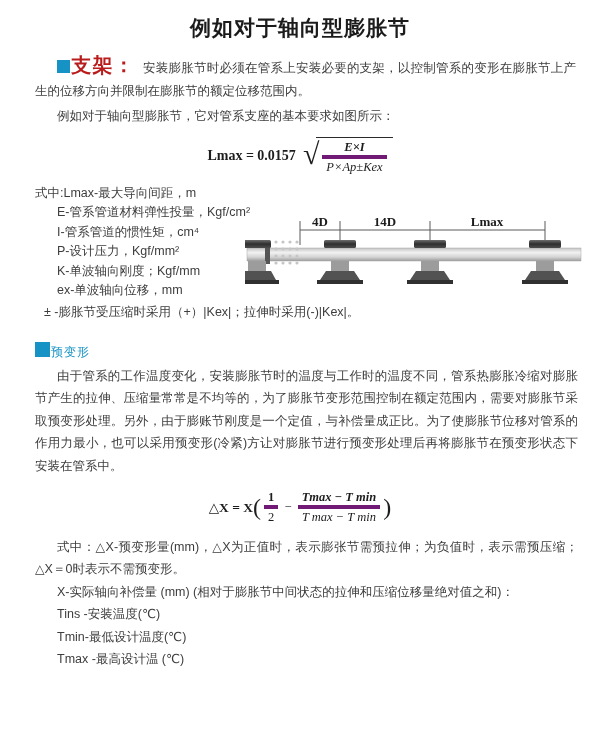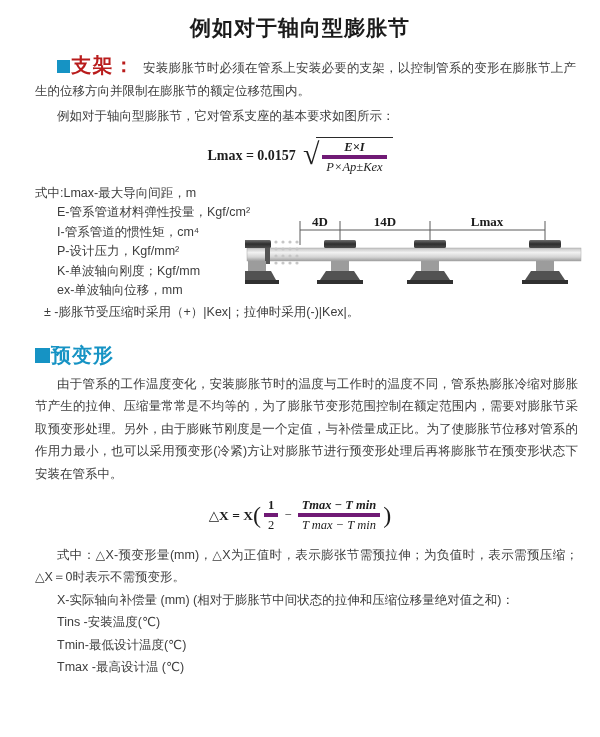--- a/index.html
+++ b/index.html
@@ -28,21 +28,21 @@
   .sqrt-body{border-top:1.6px solid #2a2a2a;padding:1px 6px 0 6px;}
   .frac{display:inline-block;vertical-align:middle;text-align:center;font-size:12.5px;line-height:1.3;font-style:italic;}
   .frac > span{display:block;padding:0 4px;}
   .frac > .fn{border-bottom:4px solid #701a75;font-weight:bold;}
   .defwrap{position:relative;margin:6px 0 0 35px;}
   .defline{line-height:19.5px;}
   .defline.sub{padding-left:22px;}
   .pm-line{margin:1px 0 12px 44px;line-height:20px;}
   .pipe-svg{position:absolute;top:28px;left:210px;width:356px;height:102px;}
   h2.sec2{
-    margin:20px 8px 4px 35px;font-size:20px;font-weight:bold;color:#1693c4;letter-spacing:1px;
+    margin:20px 8px 4px 35px;font-size:12px;font-weight:normal;color:#1693c4;letter-spacing:1px;
   }
   h2.sec2 .sq{width:15px;height:15px;vertical-align:-1px;}
   .para{margin:4px 22px 0 35px;line-height:22.5px;text-align:justify;text-indent:22px;}
   h3.bluesub{margin:14px 0 2px 57px;font-size:15px;font-weight:bold;color:#2ba3d6;letter-spacing:1px;}
   .formula-dx{margin:12px 0 10px 0;}
   .fx-lhs{font-weight:bold;font-size:13.5px;vertical-align:middle;}
   .big-paren{font-size:24px;vertical-align:middle;font-weight:400;}
   .fx-op{vertical-align:middle;margin:0 3px;}
   .itemline{margin-left:57px;line-height:22.5px;}
 </style>

